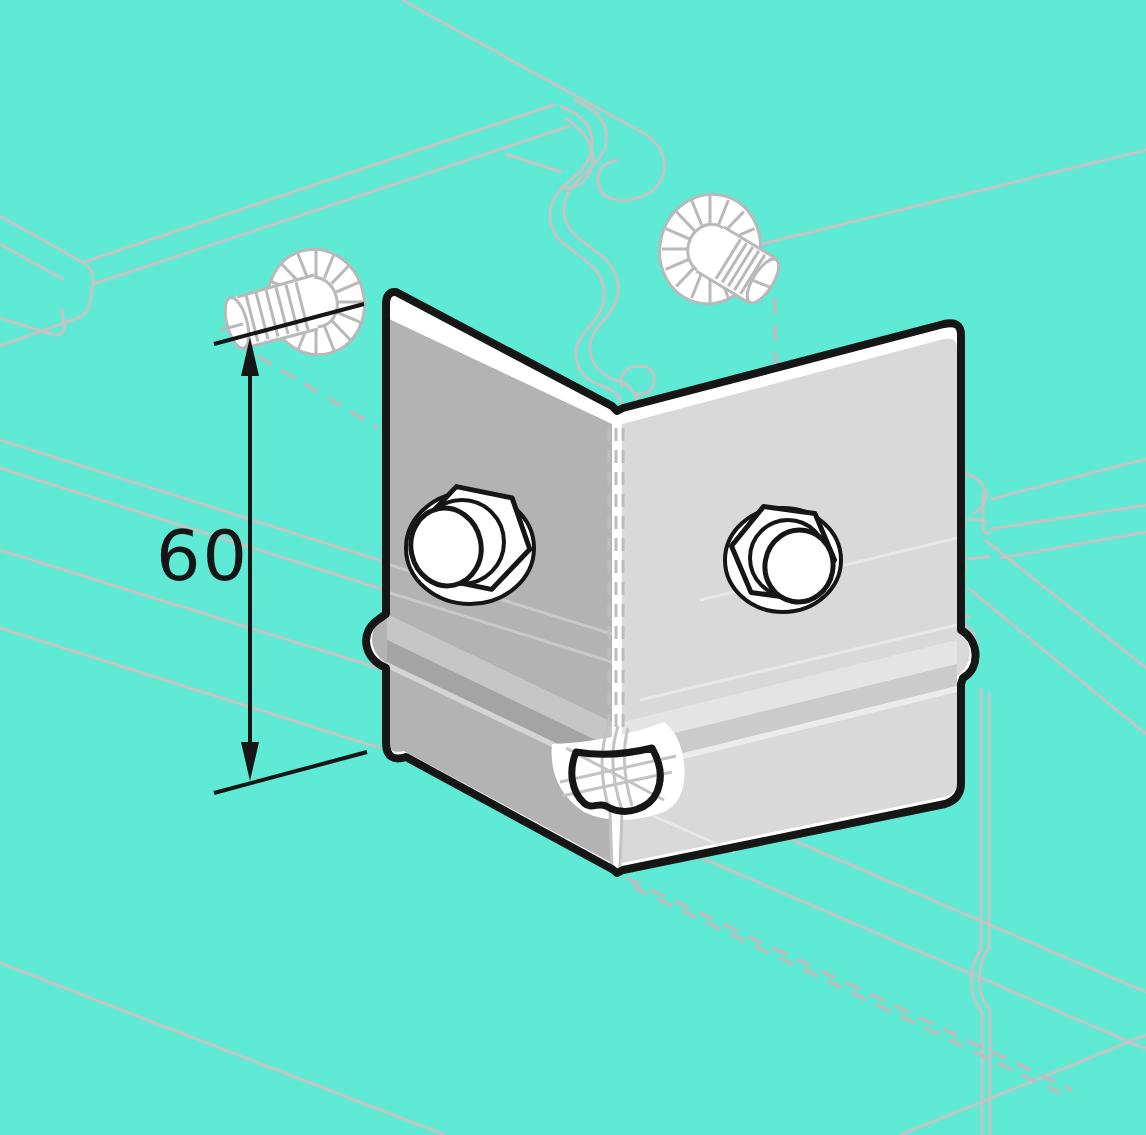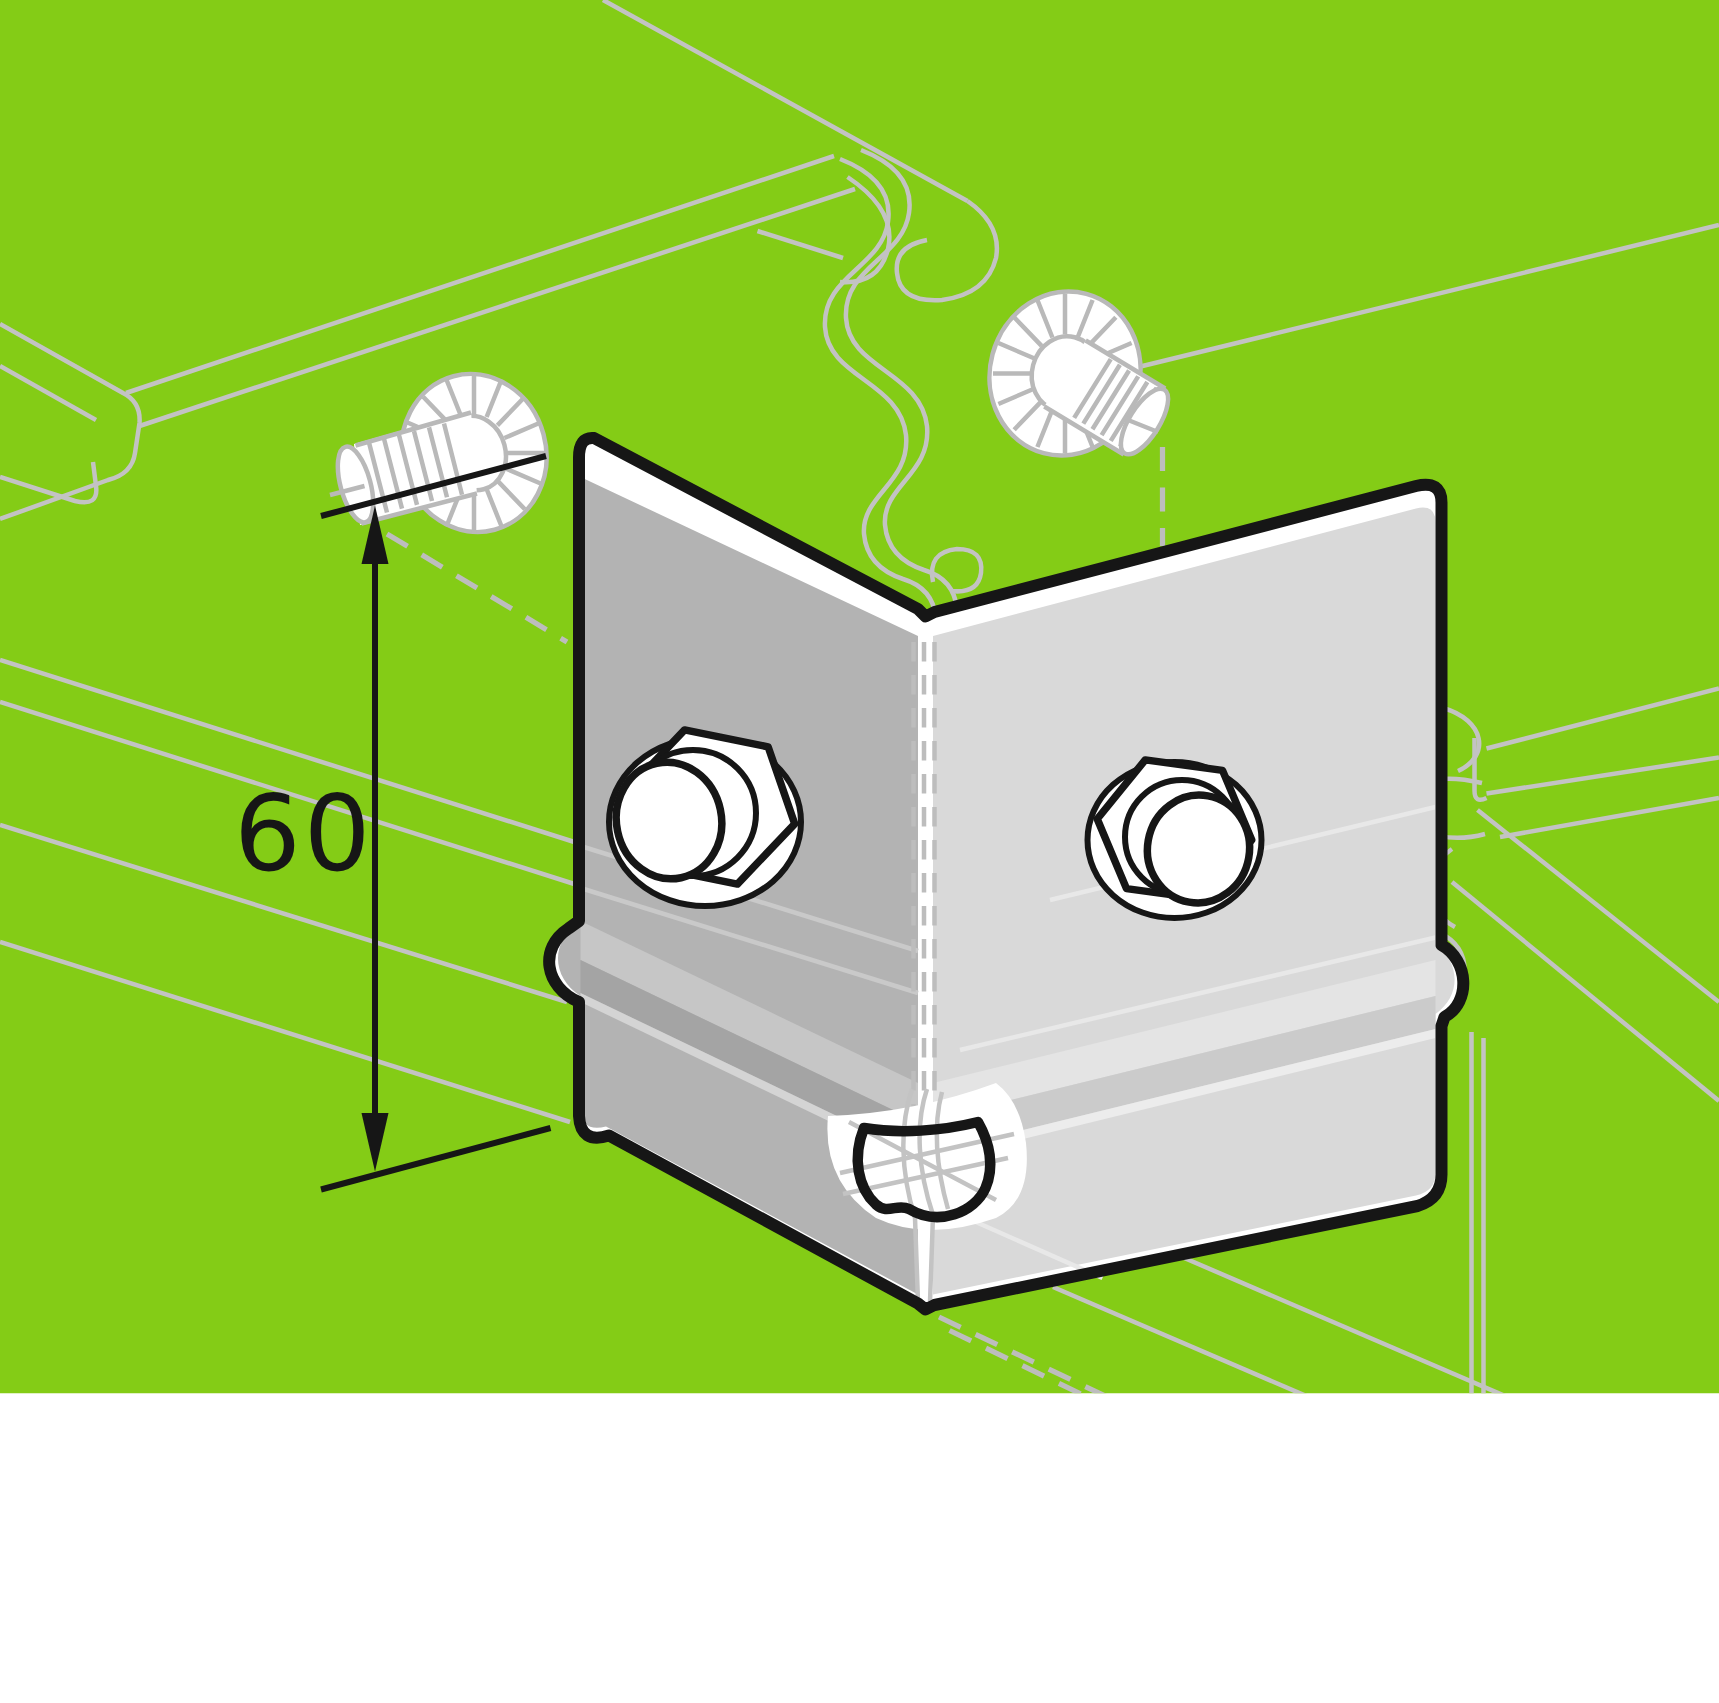--- a/index.html
+++ b/index.html
@@ -1,16 +1,16 @@
 <!DOCTYPE html>
 <html><head>
 <meta charset="utf-8">
 <style>
   html,body{margin:0;padding:0;background:#fff;}
-  .stage{position:relative;width:1146px;height:929px;background:#84cc16;overflow:hidden;
+  .stage{position:relative;width:1146px;height:1135px;background:#5eead4;overflow:hidden;
          font-family:"DejaVu Sans", sans-serif;}
   svg{display:block;}
   .dim-text{font-family:"DejaVu Sans", sans-serif;font-weight:400;}
 </style>
 </head>
 <body>
 
 <div class="stage">
 <svg width="1146" height="1135" viewBox="0 0 1146 1135">
 

